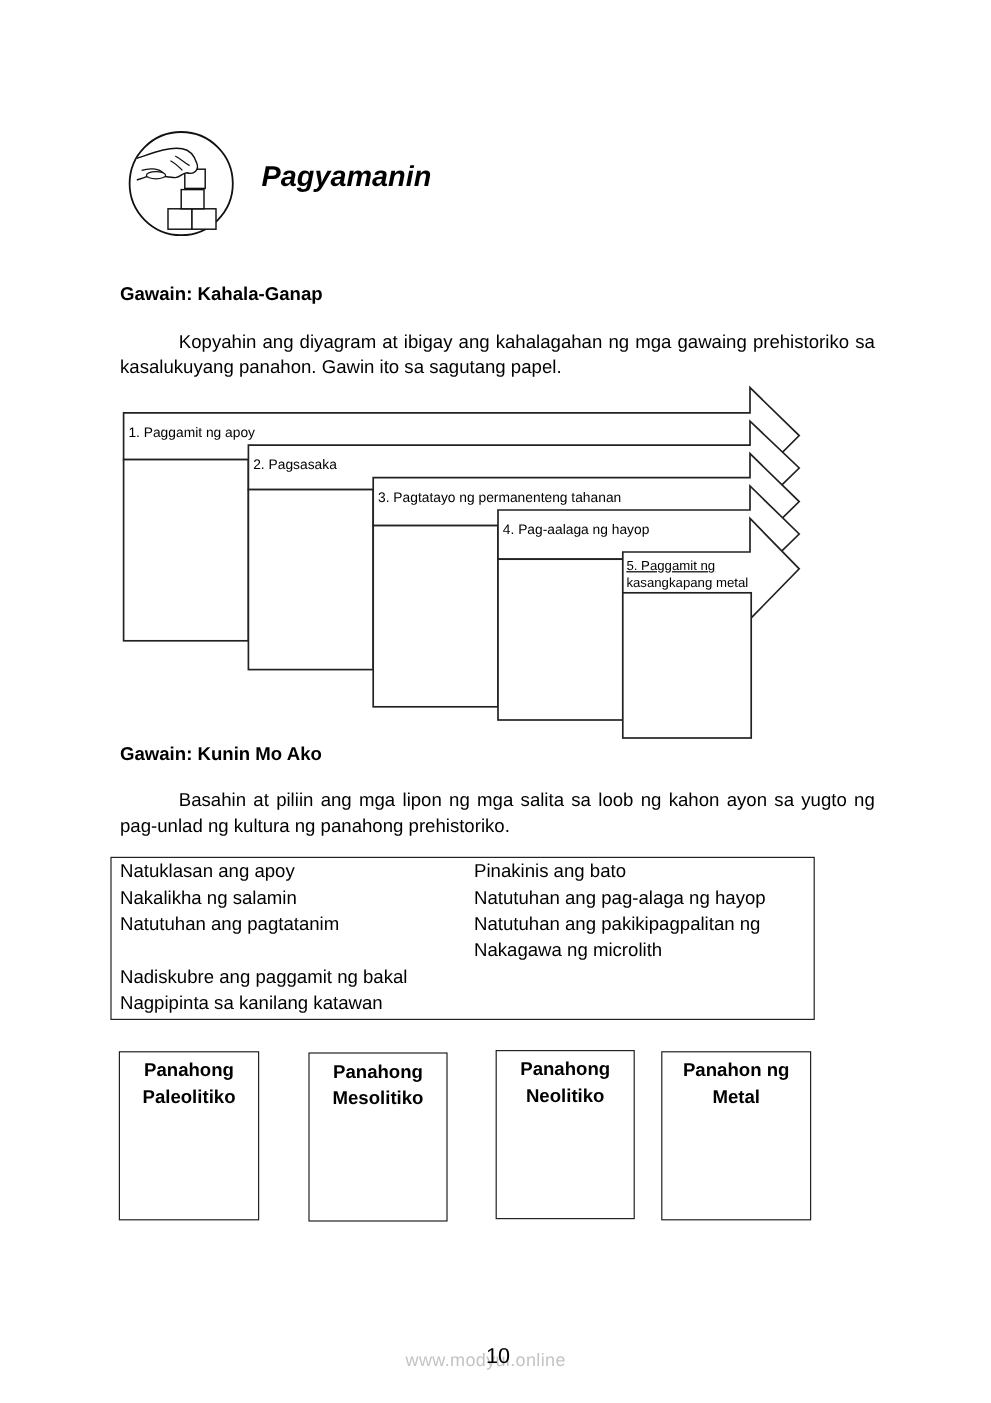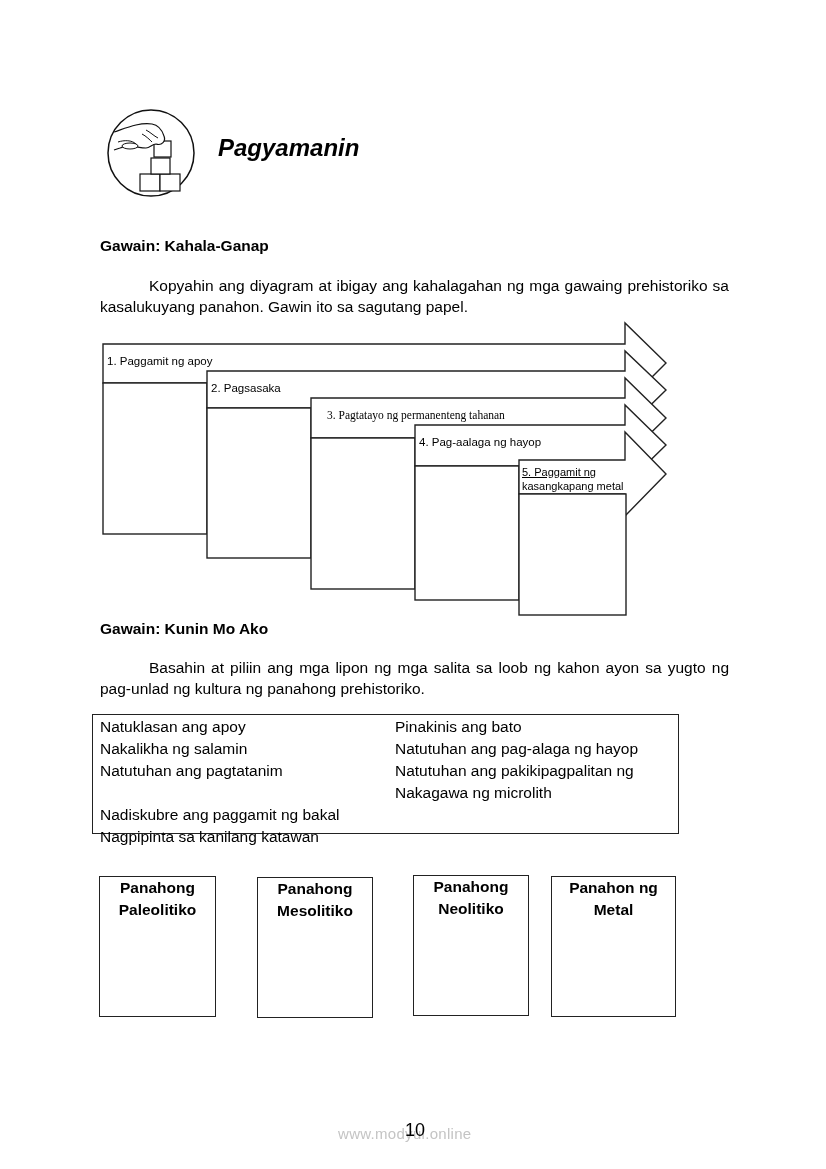--- a/index.html
+++ b/index.html
@@ -6,25 +6,25 @@
   body { width: 826px; height: 1169px; position: relative; overflow: hidden;
          font-family: "Liberation Sans", sans-serif; color: #000; }
   .abs { position: absolute; }
   .icon-wrap { left: 106px; top: 108px; width: 90px; height: 90px; }
   .title { left: 218px; top: 134px; font-size: 24px; font-weight: bold; font-style: italic; }
   .heading { font-size: 15.5px; font-weight: bold; }
   .para { font-size: 15.5px; line-height: 21px; text-align: justify; width: 629px; }
   .para .indent { display: inline-block; width: 49px; }
   .diagram { left: 0; top: 0; width: 826px; height: 1169px; pointer-events: none; }
   .diag-label { font-size: 11.5px; line-height: 14px; white-space: nowrap; }
-  .wordbox { left: 92px; top: 714px; width: 587px; height: 120px; border: 1.3px solid #222; box-sizing: border-box; }
+  .wordbox { left: 92px; top: 714px; width: 587px; height: 136px; border: 1.3px solid #222; box-sizing: border-box; }
   .wordcol { position: absolute; top: 1px; font-size: 15.5px; line-height: 22px; }
   .wordcol div { white-space: nowrap; }
   .period-box { border: 1.5px solid #222; box-sizing: border-box; text-align: center;
-                font-size: 15.5px; font-weight: bold; line-height: 22px; }
+                font-size: 15.5px; font-weight: bold; line-height: 22px; padding-top: 5px; }
   .page-num { left: 405px; top: 1120px; font-size: 18px; }
   .watermark { left: 338px; top: 1125px; font-size: 15px; color: #c4c4c4; letter-spacing: 0.3px; }
 </style>
 </head>
 <body>
 
 <div class="abs icon-wrap">
   <svg width="90" height="90" viewBox="0 0 90 90">
     <circle cx="45" cy="45" r="43" fill="#fff" stroke="#111" stroke-width="1.5"></circle>
 
@@ -60,21 +60,21 @@
 
     <polygon points="415,425 625,425 625,405 666,445 625,485 625,466 415,466"></polygon>
     <rect x="415" y="466" width="104" height="134"></rect>
 
     <polygon points="519,460 625,460 625,432 666,474 625,516 625,494 519,494"></polygon>
     <rect x="519" y="494" width="107" height="121"></rect>
   </g>
 </svg>
 <div class="abs diag-label" style="left:107px; top:354px;">1. Paggamit ng apoy</div>
 <div class="abs diag-label" style="left:211px; top:381px;">2. Pagsasaka</div>
-<div class="abs diag-label" style="left:327px; top:408px;font-family:Liberation Serif, serif;">3. Pagtatayo ng permanenteng tahanan</div>
+<div class="abs diag-label" style="left:315px; top:408px;">3. Pagtatayo ng permanenteng tahanan</div>
 <div class="abs diag-label" style="left:419px; top:435px;">4. Pag-aalaga ng hayop</div>
 <div class="abs diag-label" style="left:522px; top:465px; font-size:11px;text-decoration:underline;">5. Paggamit ng</div>
 <div class="abs diag-label" style="left:522px; top:479px; font-size:11px;">kasangkapang metal</div>
 
 <div class="abs heading" style="left:100px; top:620px;">Gawain: Kunin Mo Ako</div>
 <div class="abs para" style="left:100px; top:657px;"><span class="indent"></span><span>Basahin at piliin ang mga lipon ng mga salita sa loob ng kahon ayon sa yugto ng pag-unlad ng kultura ng panahong prehistoriko.</span></div>
 
 <div class="abs wordbox">
   <div class="wordcol" style="left:7px;">
     <div>Natuklasan ang apoy</div>

